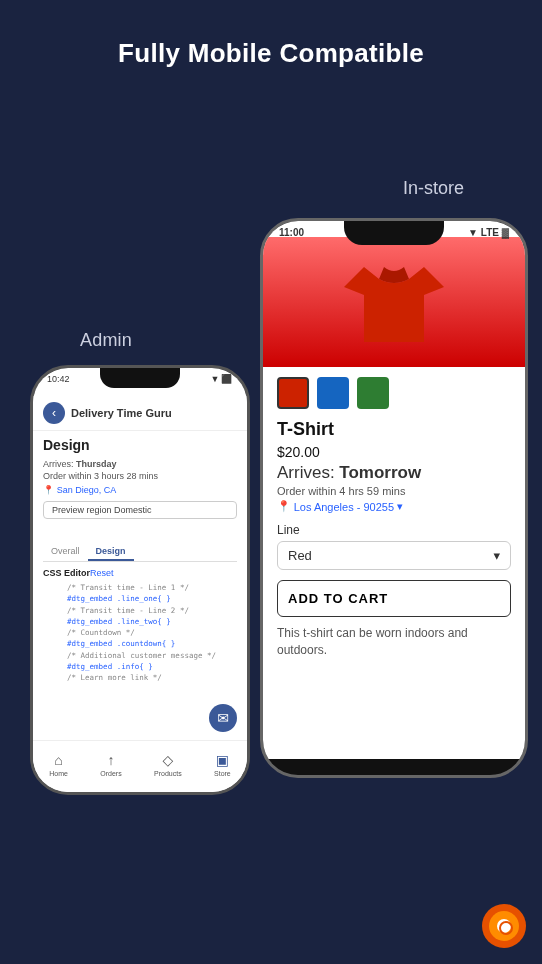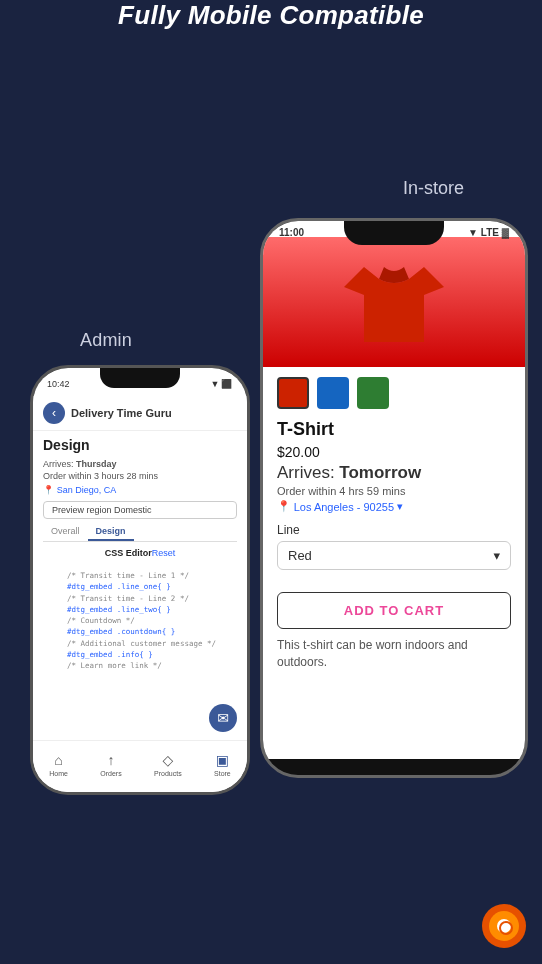--- a/index.html
+++ b/index.html
@@ -11,22 +11,22 @@
       position: relative;
       overflow: hidden;
     }
 
     
     .page-title {
       text-align: center;
       color: #fff;
       font-size: 26px;
       font-weight: 600;
+      padding-top: 38px;
       letter-spacing: 0.3px;
-      font-style: italic;
     }
 
     
     .label-admin {
       position: absolute;
       left: 80px;
       top: 330px;
       color: #ccd0e0;
       font-size: 18px;
       font-weight: 400;
@@ -64,21 +64,21 @@
       transform: translateX(-50%);
       width: 80px; height: 20px;
       background: #111;
       border-radius: 0 0 14px 14px;
       z-index: 10;
     }
     .phone-admin .status-bar {
       background: #fff;
       display: flex;
       justify-content: space-between;
-      align-items: center;
+      align-items: flex-start;
       padding: 6px 14px 2px;
       font-size: 9px;
       color: #333;
       height: 28px;
     }
     .phone-admin .screen {
       background: #fff;
       height: calc(100% - 28px);
       overflow: hidden;
     }
@@ -138,42 +138,42 @@
       font-size: 9px;
       color: #2962ff;
       margin-bottom: 6px;
     }
     .admin-preview-box {
       border: 1px solid #ccc;
       border-radius: 4px;
       padding: 3px 8px;
       font-size: 9px;
       color: #444;
-      margin-bottom: 4px;
+      margin-bottom: 24px;
     }
     .admin-tabs {
       display: flex;
       border-bottom: 1px solid #ddd;
       margin-bottom: 6px;
     }
     .admin-tab {
       font-size: 9px;
       padding: 3px 8px;
       color: #888;
       cursor: pointer;
     }
     .admin-tab.active {
       color: #3b5998;
       border-bottom: 2px solid #3b5998;
       font-weight: 600;
     }
     .css-editor-header {
       display: flex;
-      justify-content: center;
-      margin-bottom: 12px;
+      justify-content: flex-start;
+      margin-bottom: 4px;
     }
     .css-editor-title {
       font-size: 9px;
       font-weight: 700;
       color: #222;
     }
     .css-editor-reset {
       font-size: 9px;
       color: #2962ff;
     }
@@ -339,34 +339,33 @@
     }
     .color-select-box {
       border: 1px solid #ccc;
       border-radius: 6px;
       padding: 6px 10px;
       font-size: 13px;
       color: #333;
       display: flex;
       justify-content: space-between;
       align-items: center;
-      margin-bottom: 22px;
+      margin-bottom: 10px;
       cursor: pointer;
     }
 
     .add-to-cart-btn {
       width: 100%;
       background: #fff;
       border: 1.5px solid #333;
       border-radius: 6px;
       padding: 10px;
       font-size: 13px;
       font-weight: 600;
-      color: #ec4899;
-      text-align: center;
+      color: #000000;
       cursor: pointer;
       margin-bottom: 8px;
       letter-spacing: 1px;
     }
     .buy-now-btn {
       width: 100%;
       background: #3b5998;
       border: none;
       border-radius: 6px;
       padding: 10px;

